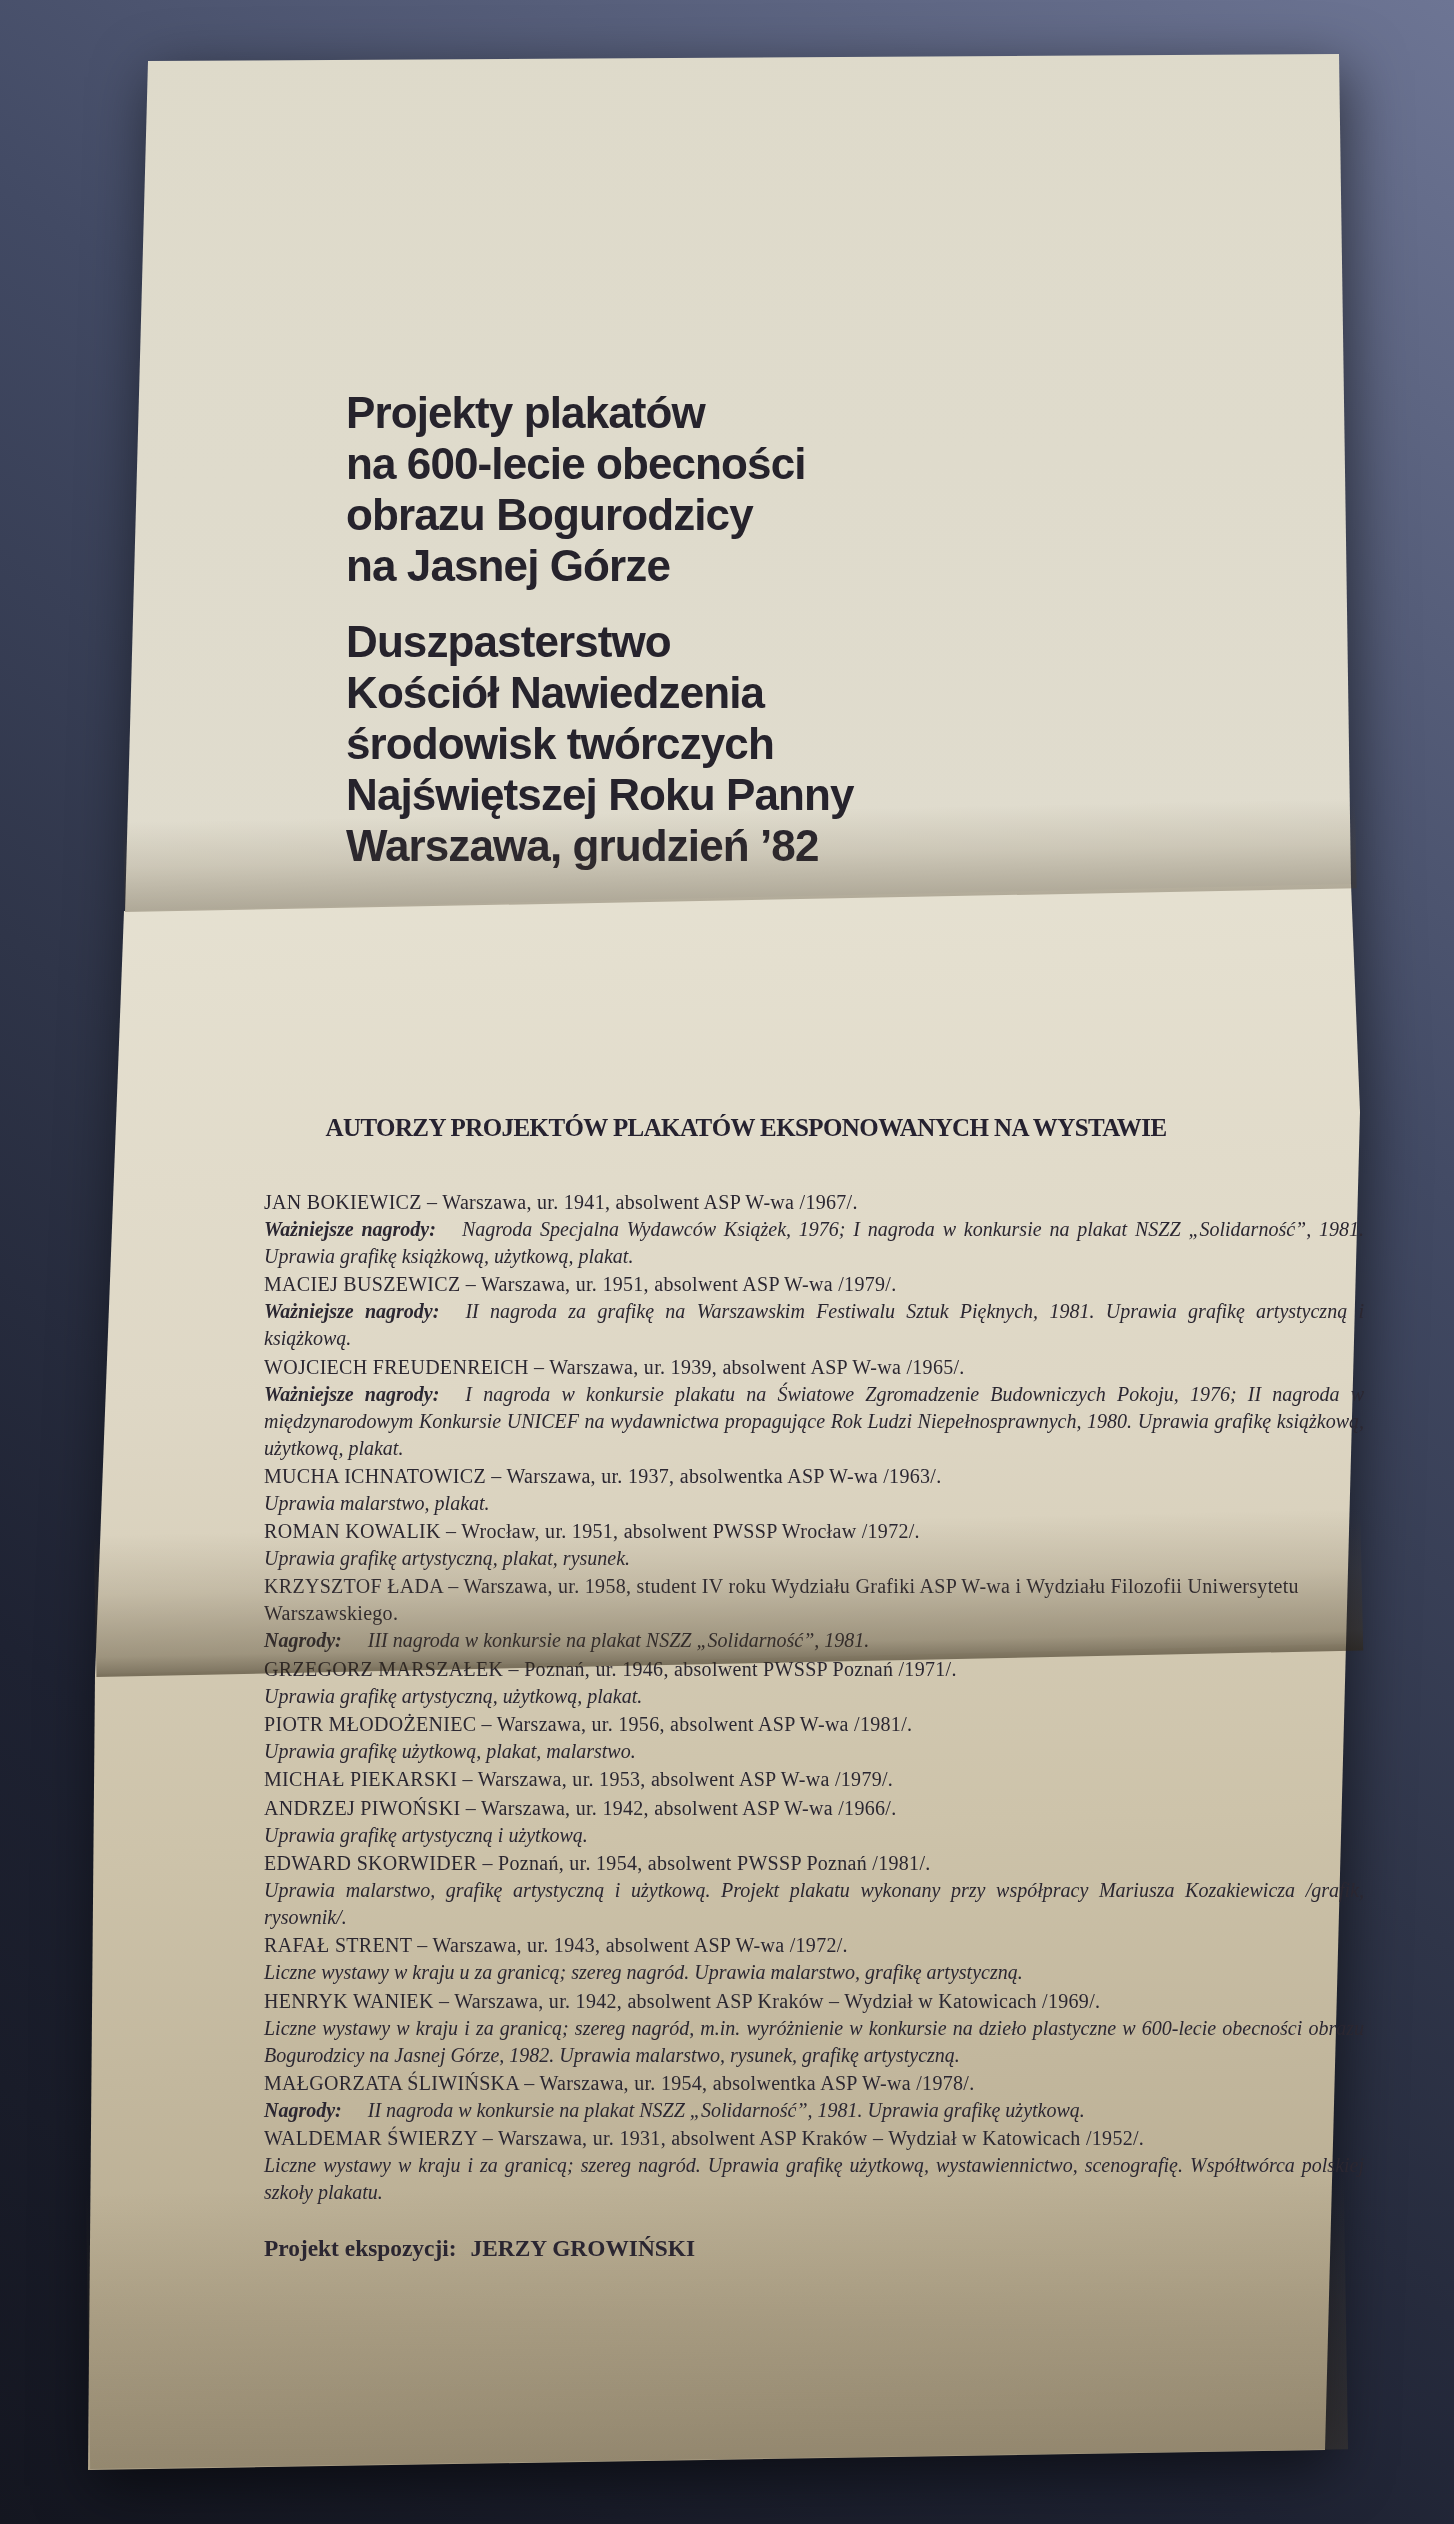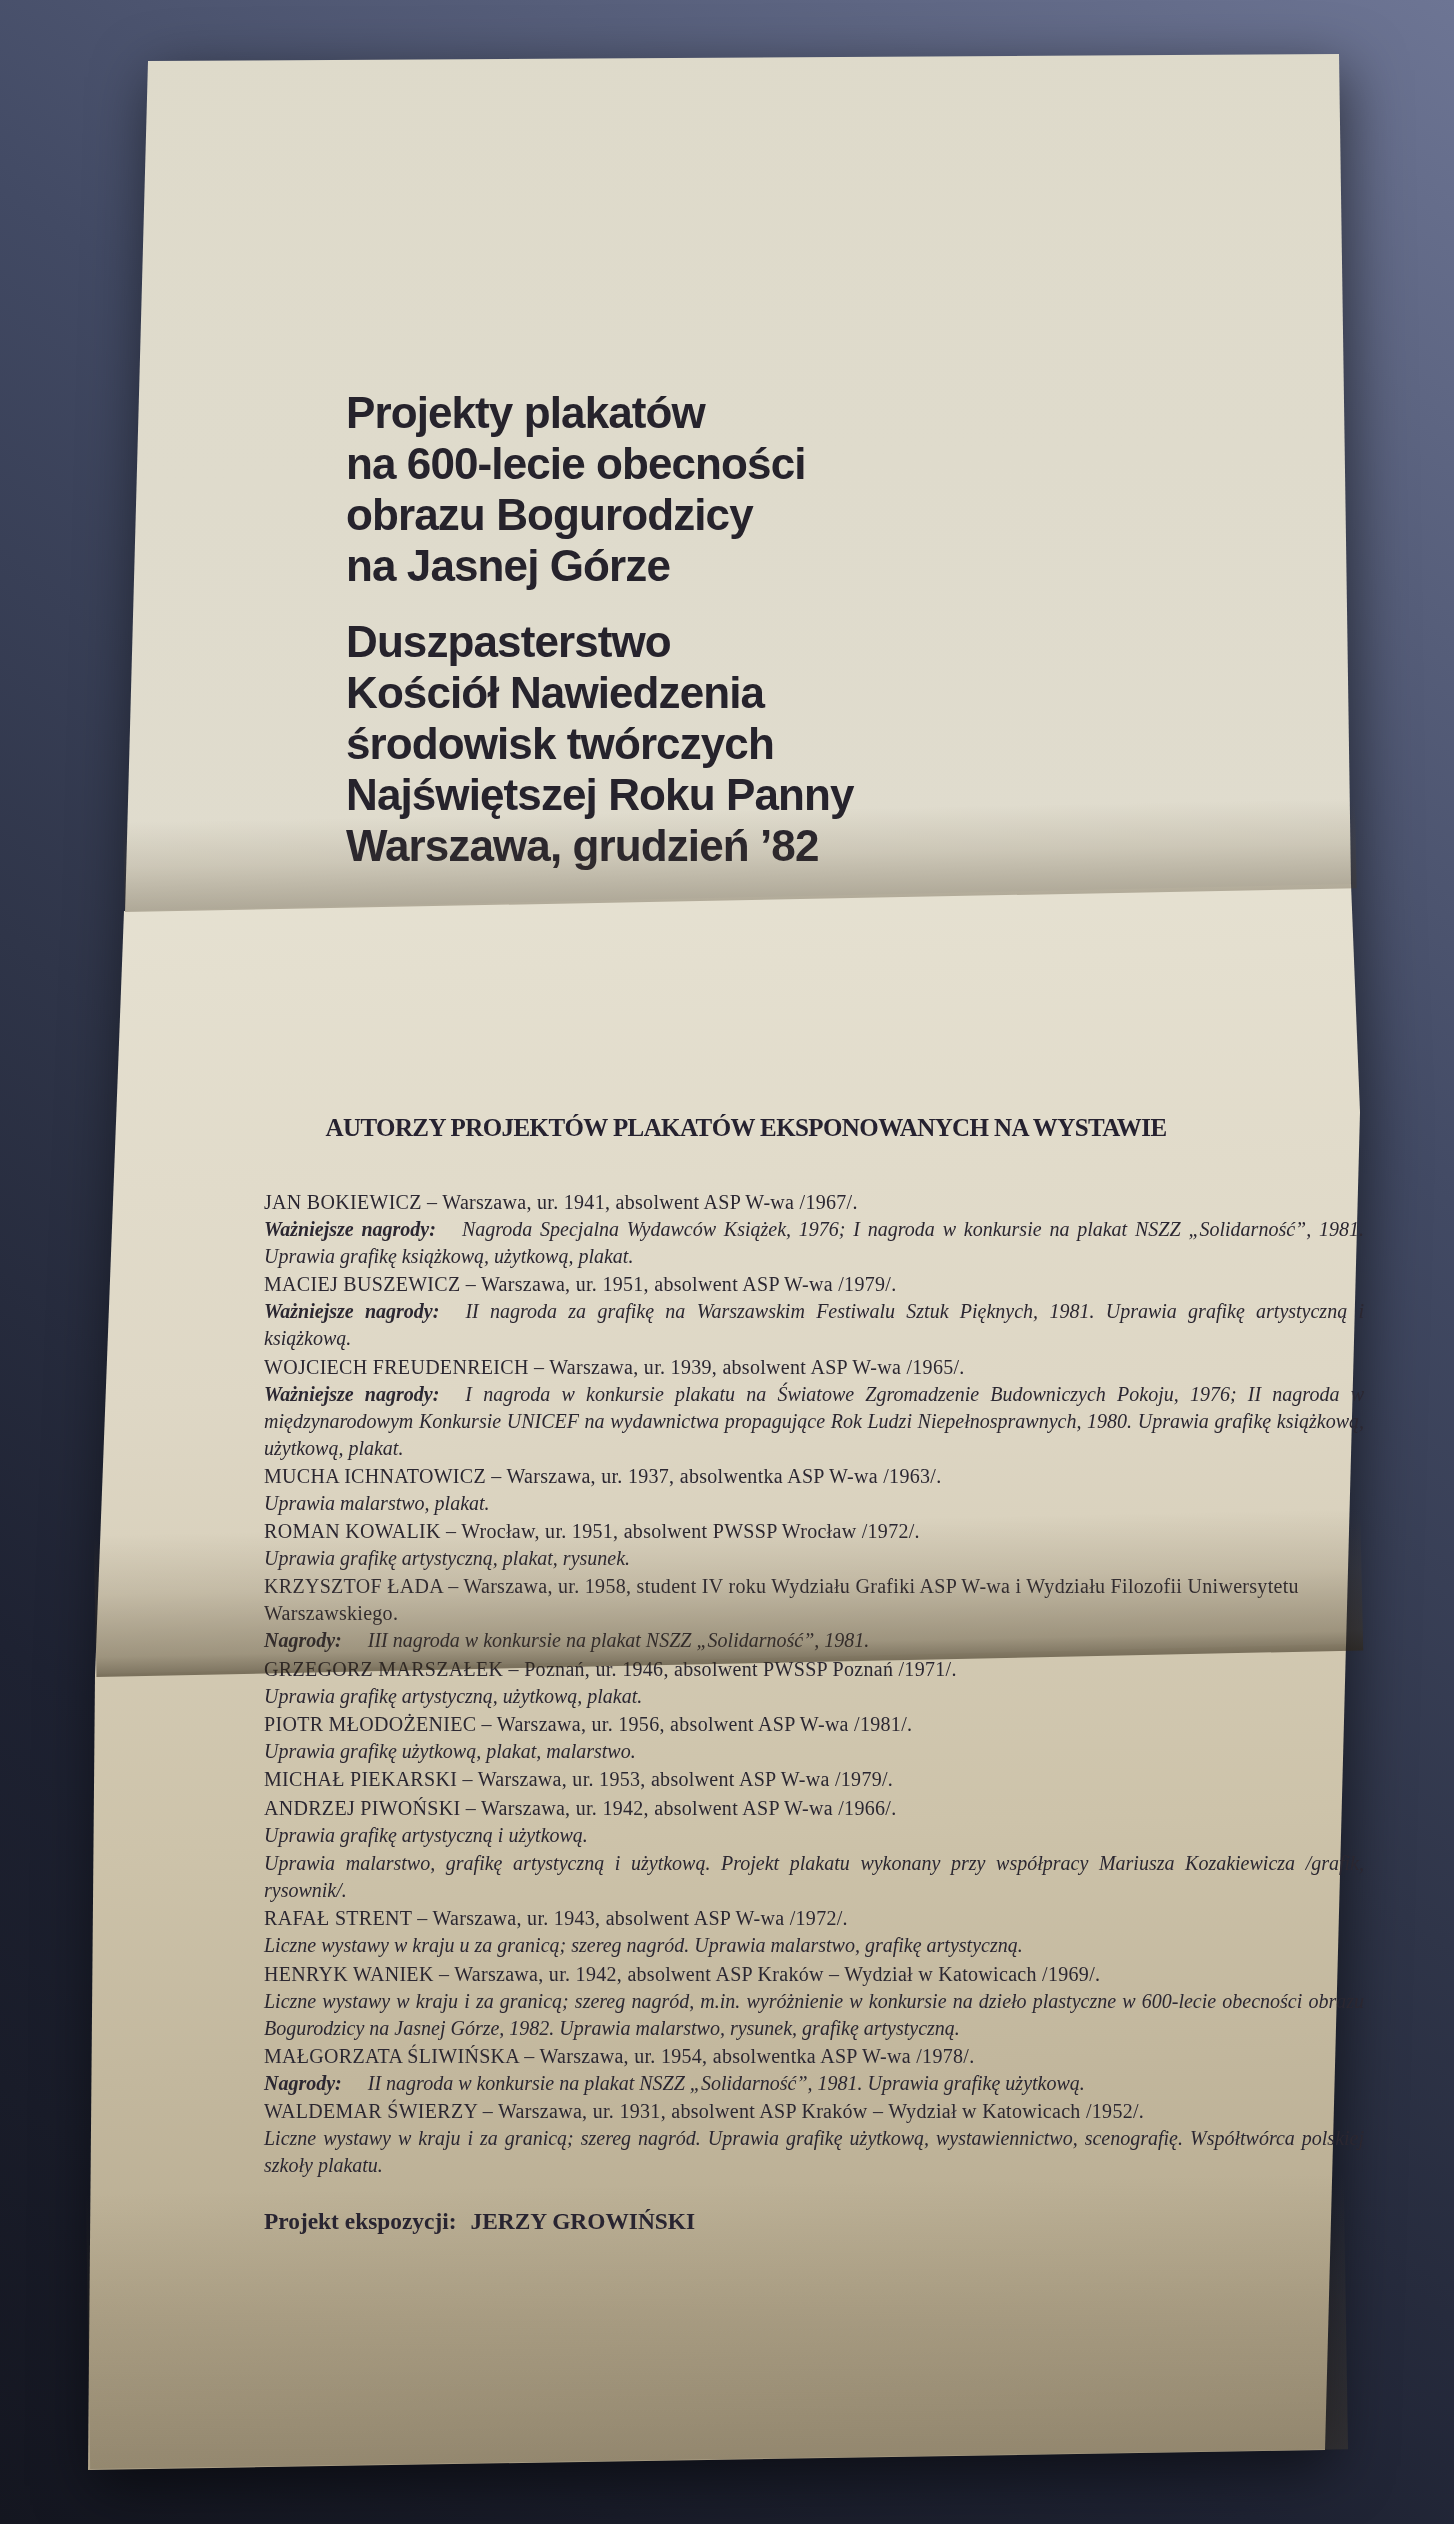--- a/index.html
+++ b/index.html
@@ -131,20 +131,21 @@
       <p class="edetail"><span class="etext">Uprawia grafikę użytkową, plakat, malarstwo.</span></p>
     </div>
     <div class="entry">
       <p class="ename">MICHAŁ PIEKARSKI – Warszawa, ur. 1953, absolwent ASP W-wa /1979/.</p>
     </div>
     <div class="entry">
       <p class="ename">ANDRZEJ PIWOŃSKI – Warszawa, ur. 1942, absolwent ASP W-wa /1966/.</p>
       <p class="edetail"><span class="etext">Uprawia grafikę artystyczną i użytkową.</span></p>
     </div>
     <div class="entry">
+      <p class="ename">EDWARD SKORWIDER – Poznań, ur. 1954, absolwent PWSSP Poznań /1981/.</p>
       <p class="edetail"><span class="etext">Uprawia malarstwo, grafikę artystyczną i użytkową. Projekt plakatu wykonany przy współpracy Mariusza Kozakiewicza /grafik, rysownik/.</span></p>
     </div>
     <div class="entry">
       <p class="ename">RAFAŁ STRENT – Warszawa, ur. 1943, absolwent ASP W-wa /1972/.</p>
       <p class="edetail"><span class="etext">Liczne wystawy w kraju u za granicą; szereg nagród. Uprawia malarstwo, grafikę artystyczną.</span></p>
     </div>
     <div class="entry">
       <p class="ename">HENRYK WANIEK – Warszawa, ur. 1942, absolwent ASP Kraków – Wydział w Katowicach /1969/.</p>
       <p class="edetail"><span class="etext">Liczne wystawy w kraju i za granicą; szereg nagród, m.in. wyróżnienie w konkursie na dzieło plastyczne w 600-lecie obecności obrazu Bogurodzicy na Jasnej Górze, 1982. Uprawia malarstwo, rysunek, grafikę artystyczną.</span></p>
     </div>

